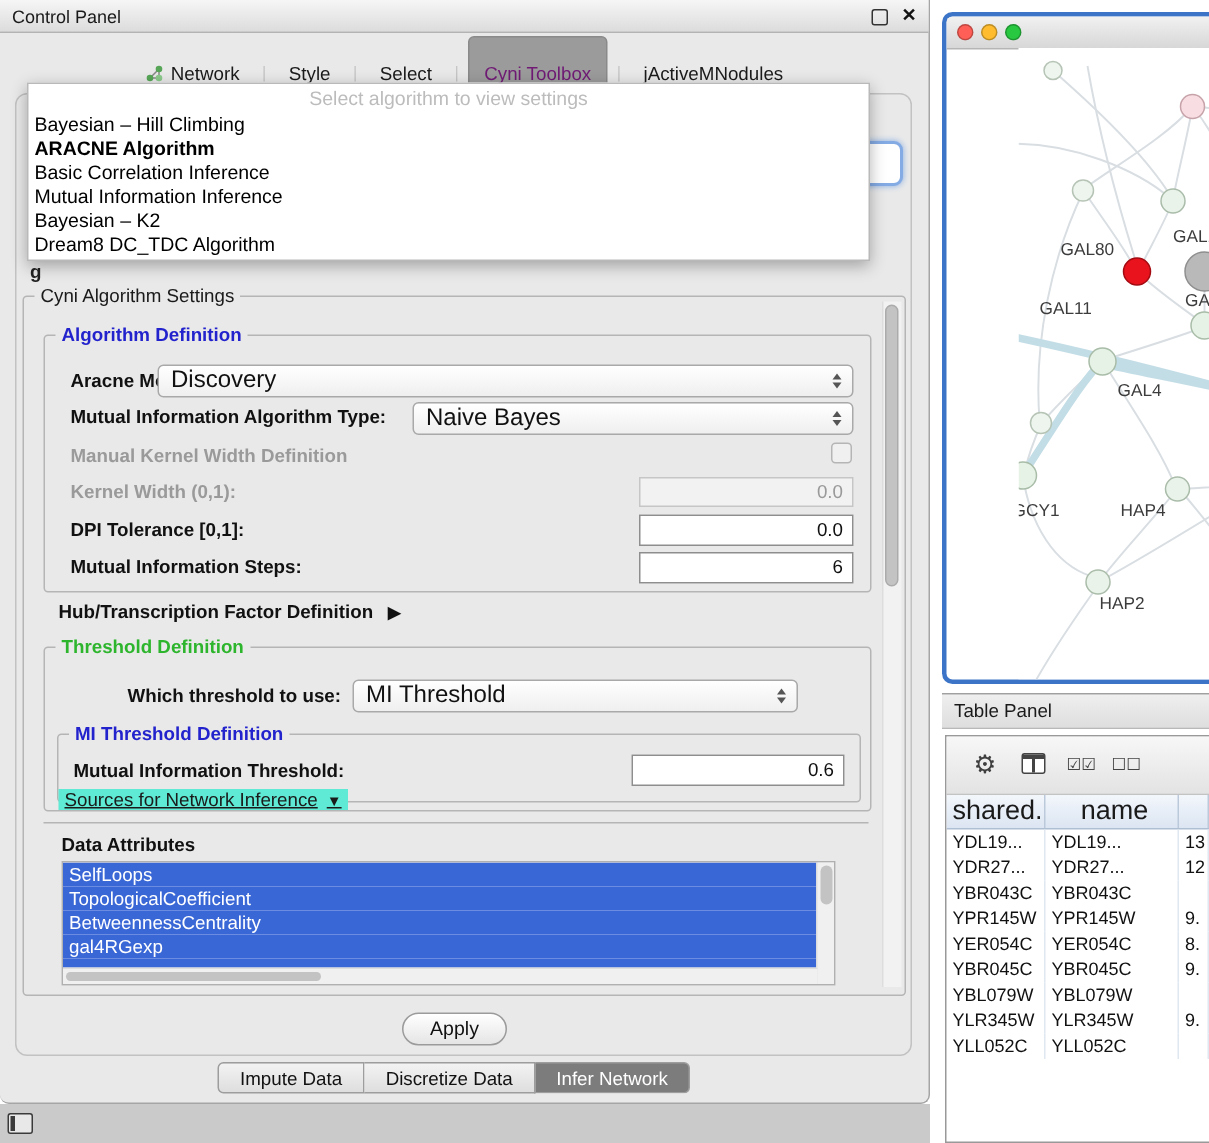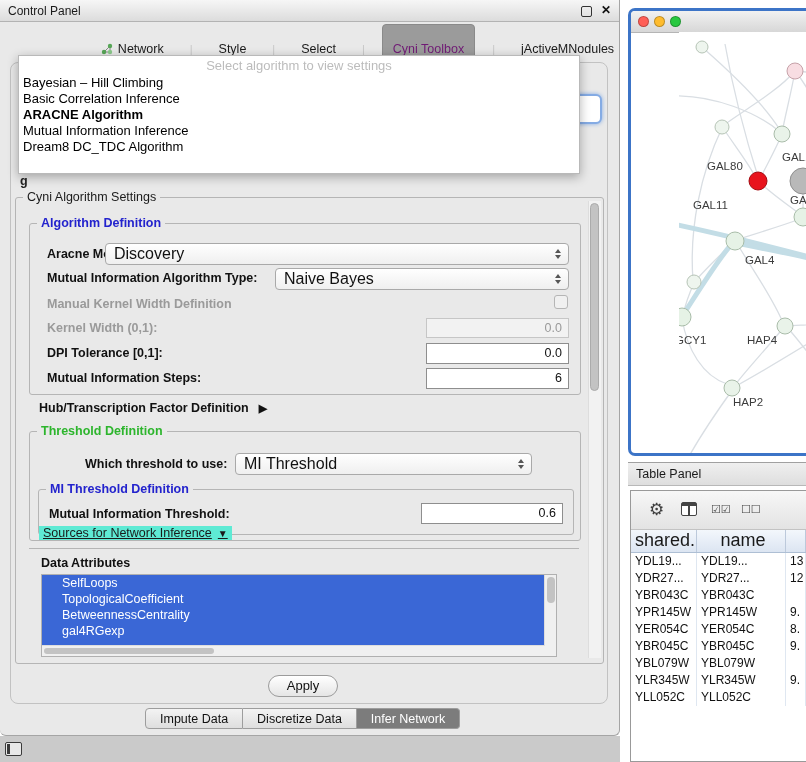--- a/index.html
+++ b/index.html
@@ -9,21 +9,21 @@
   
   .cpanel{position:absolute;left:0;top:0;width:620px;height:736px;background:#e9e9e9;
     border-right:1px solid #a5a5a5;border-bottom:1px solid #a5a5a5;border-radius:0 0 6px 6px;box-sizing:border-box;}
   .titlebar{position:absolute;left:0;top:0;width:100%;height:22px;
     background:linear-gradient(#f6f6f6,#dcdcdc);border-bottom:1px solid #b3b3b3;box-sizing:border-box;}
   .titlebar .title{position:absolute;left:8px;top:0;line-height:22px;font-size:12px;color:#1a1a1a;}
   .float-icon{position:absolute;right:27px;top:6px;width:9px;height:9px;border:1.5px solid #333;border-radius:2px;}
   .close-icon{position:absolute;right:8px;top:3px;font-size:12px;font-weight:bold;color:#111;}
 
   .top-tabs{position:absolute;left:0;top:37px;width:100%;height:23px;display:flex;
-    justify-content:center;align-items:center;gap:17px;font-size:12.5px;color:#1a1a1a;margin-left:48px;}
+    justify-content:center;align-items:center;gap:6px;font-size:12.5px;color:#1a1a1a;}
   .tabsep{color:#c6c6c6;font-size:11px;}
   .tab{padding:2px 9px;display:inline-flex;align-items:center;gap:5px;white-space:nowrap;}
   .tab.active{background:#9b9b9b;color:#701a75;border-radius:4px;border:1px solid #8a8a8a;padding:17px 10px;}
   .neticon{display:inline-flex;}
 
   .content-frame{position:absolute;left:10px;top:62px;width:596px;height:640px;
     border:1px solid #c2c2c2;border-radius:8px;}
 
   
   .algo-popup{position:absolute;left:18px;top:55px;width:560px;height:117px;background:#fff;
@@ -66,21 +66,21 @@
 
   .hub-row{position:absolute;left:23px;top:203px;font-size:12.5px;font-weight:bold;color:#111;}
   .hub-row .tri{font-size:11px;margin-left:10px;}
   .src-line{position:absolute;left:13px;top:350px;width:550px;border-top:1px solid #b5b5b5;}
   .src-label{position:absolute;left:23px;top:328px;background:#5eead4;padding:0 4px;font-size:12.5px;color:#1a1a1a;text-decoration:underline;}
   .src-label .tri{font-size:10px;margin-left:6px;}
   .attr-label{position:absolute;left:25px;top:358px;font-size:12.5px;font-weight:bold;color:#111;}
 
   .attr-list{position:absolute;left:25px;top:376px;width:516px;height:83px;background:#fff;
     border:1px solid #b0b0b0;overflow:hidden;box-sizing:border-box;}
-  .list-item{height:16px;line-height:16px;padding-left:20px;font-size:12.5px;color:#fff;
+  .list-item{height:16px;line-height:16px;padding-left:4px;font-size:12.5px;color:#fff;
     background:#3a67d6;width:calc(100% - 11px);box-sizing:border-box;white-space:nowrap;}
   .attr-list .vtrack{position:absolute;right:0;top:0;width:11px;height:100%;background:#f0f0f0;border-left:1px solid #ddd;}
   .attr-list .vthumb{position:absolute;right:1px;top:2px;width:8px;height:26px;background:#c3c3c3;border-radius:4px;}
   .attr-list .htrack{position:absolute;left:0;bottom:0;height:10px;width:calc(100% - 11px);background:#f0f0f0;border-top:1px solid #ddd;}
   .attr-list .hthumb{position:absolute;left:2px;bottom:2px;width:170px;height:6px;background:#c3c3c3;border-radius:3px;}
 
   .apply-btn{position:absolute;left:268px;top:675px;width:70px;height:22px;border:1px solid #9b9b9b;
     border-radius:11px;background:linear-gradient(#ffffff,#e5e5e5);font-size:13px;color:#111;
     text-align:center;line-height:20px;box-sizing:border-box;}
 
@@ -163,23 +163,24 @@
     <div class="content-frame"></div>
 
     <span class="gfrag">g</span>
 
     <div class="hidden-combo"></div>
 
     <div class="algo-popup">
       <div class="popup-placeholder">Select algorithm to view settings</div>
       <div>
           <div class="popup-item">Bayesian – Hill Climbing</div>
+          <div class="popup-item bold">ARACNE Algorithm</div>
           <div class="popup-item">Basic Correlation Inference</div>
-          <div class="popup-item bold">ARACNE Algorithm</div>
           <div class="popup-item">Mutual Information Inference</div>
+          <div class="popup-item">Bayesian – K2</div>
           <div class="popup-item">Dream8 DC_TDC Algorithm</div>
         </div>
     </div>
 
     <div class="settings-group">
       <span class="legend">Cyni Algorithm Settings</span>
       <div class="v-scroll">
         <div class="thumb"></div>
       </div>
 

